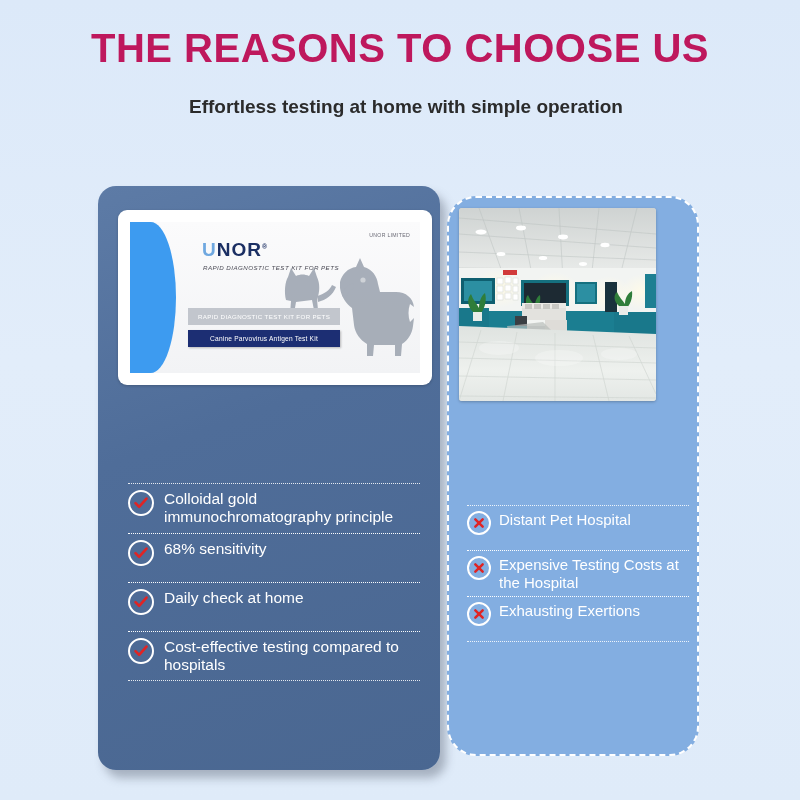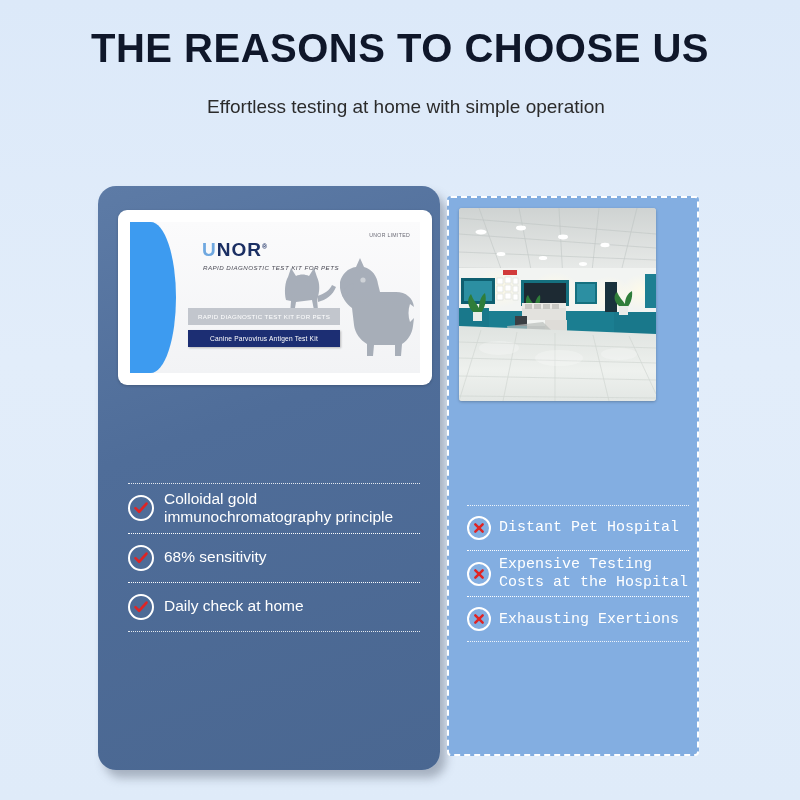--- a/index.html
+++ b/index.html
@@ -19,30 +19,30 @@
   .header {
     position: absolute;
     top: 0; left: 0; right: 0;
     text-align: center;
     padding-top: 26px;
   }
   .headline {
     font-size: 40px;
     font-weight: bold;
     letter-spacing: 0.5px;
-    color: #0f172a;
+    color: #be185d;
     line-height: 1.1;
     margin: 0;
     white-space: nowrap;
   }
   .subhead {
     margin: 26px 0 0 12px;
     font-size: 19px;
     color: #2b2b2b;
-    font-weight: normal;
+    font-weight: bold;
   }
 
   
   .panels {
     position: absolute;
     top: 186px;
     left: 0;
     width: 800px;
     height: 600px;
   }
@@ -158,23 +158,22 @@
   
   .panel-right {
     position: absolute;
     left: 447px;
     top: 10px;
     width: 252px;
     height: 560px;
     background: #83add f;
     background: #83aee1;
     border: 2px dashed #ffffff;
-    border-radius: 4px;
+    border-radius: 29px;
     box-sizing: border-box;
-    font-family: Liberation Mono, monospace;
   }
   .hospital-photo {
     position: absolute;
     left: 10px;
     top: 10px;
     width: 197px;
     height: 193px;
     border-radius: 3px;
     overflow: hidden;
     background: #cfd4d2;
@@ -189,21 +188,20 @@
     width: 292px;
   }
   .list-right {
     position: absolute;
     left: 18px;
     top: 308px;
     width: 222px;
   }
   .row {
     display: flex;
-    align-items: center;
     border-top: 1px dotted rgba(255,255,255,0.85);
     border-bottom: 1px dotted rgba(255,255,255,0.85);
     margin-top: -1px;
     box-sizing: border-box;
   }
   .list-left .row { min-height: 50px; padding: 6px 0; }
   .list-right .row { min-height: 46px; padding: 5px 0; }
 
   .mark {
     flex: 0 0 auto;
@@ -297,20 +295,28 @@
 
       <div class="row">
         <span class="mark">
           <svg viewBox="0 0 26 26">
               <path d="M6.5 13.2 L10.8 17.5 L19.5 7.8" fill="none" stroke="#e02424" stroke-width="3.1" stroke-linecap="round" stroke-linejoin="round"></path>
             </svg>
         </span>
         <span class="row-text">Daily check at home</span>
       </div>
 
+      <div class="row">
+        <span class="mark">
+          <svg viewBox="0 0 26 26">
+              <path d="M6.5 13.2 L10.8 17.5 L19.5 7.8" fill="none" stroke="#e02424" stroke-width="3.1" stroke-linecap="round" stroke-linejoin="round"></path>
+            </svg>
+        </span>
+        <span class="row-text">Cost-effective testing compared to hospitals</span>
+      </div>
 
     </div>
   </div>
 
   <div class="panel-right">
 
     <div class="hospital-photo">
       <svg viewBox="0 0 197 193" width="197" height="193" preserveAspectRatio="none">
         <defs>
           <linearGradient id="ceil" x1="0" y1="0" x2="0" y2="1">

